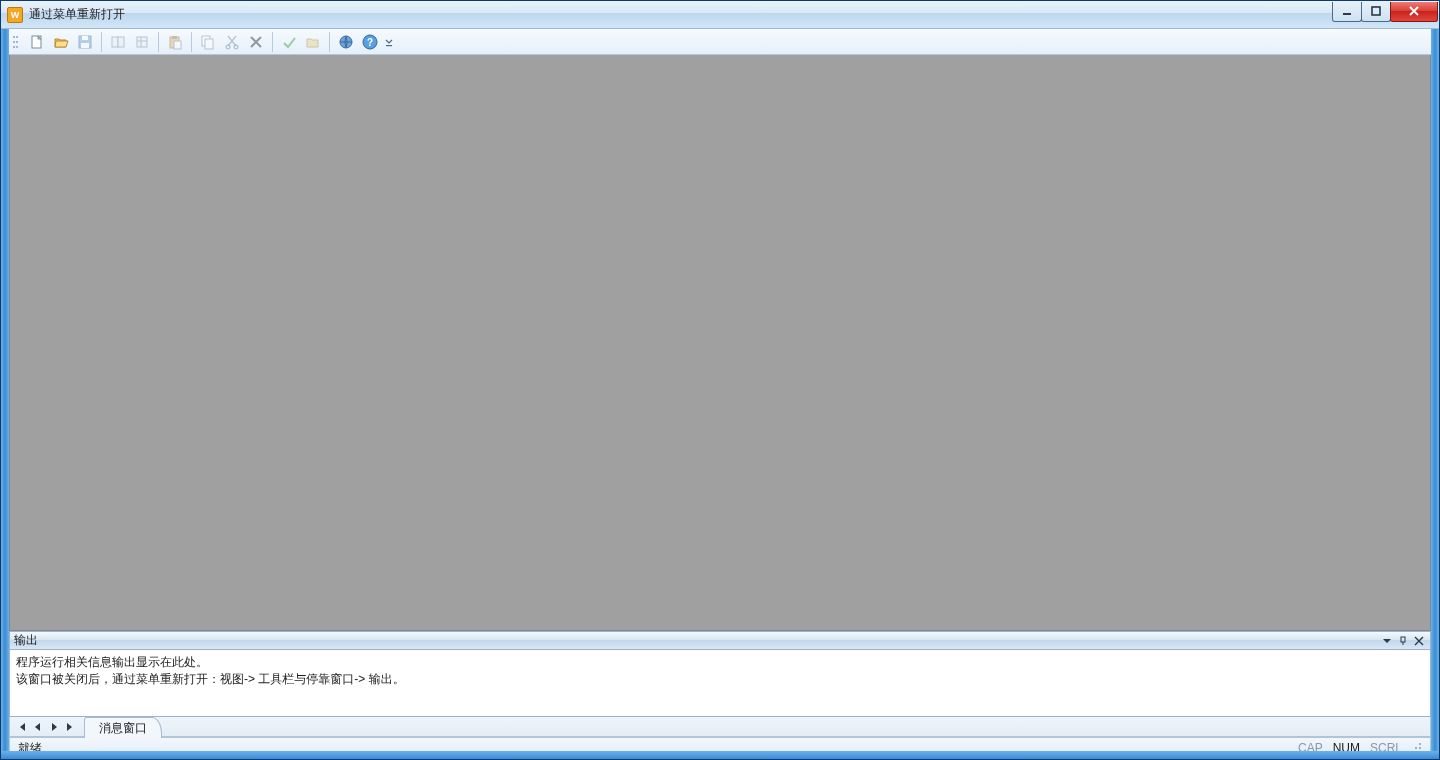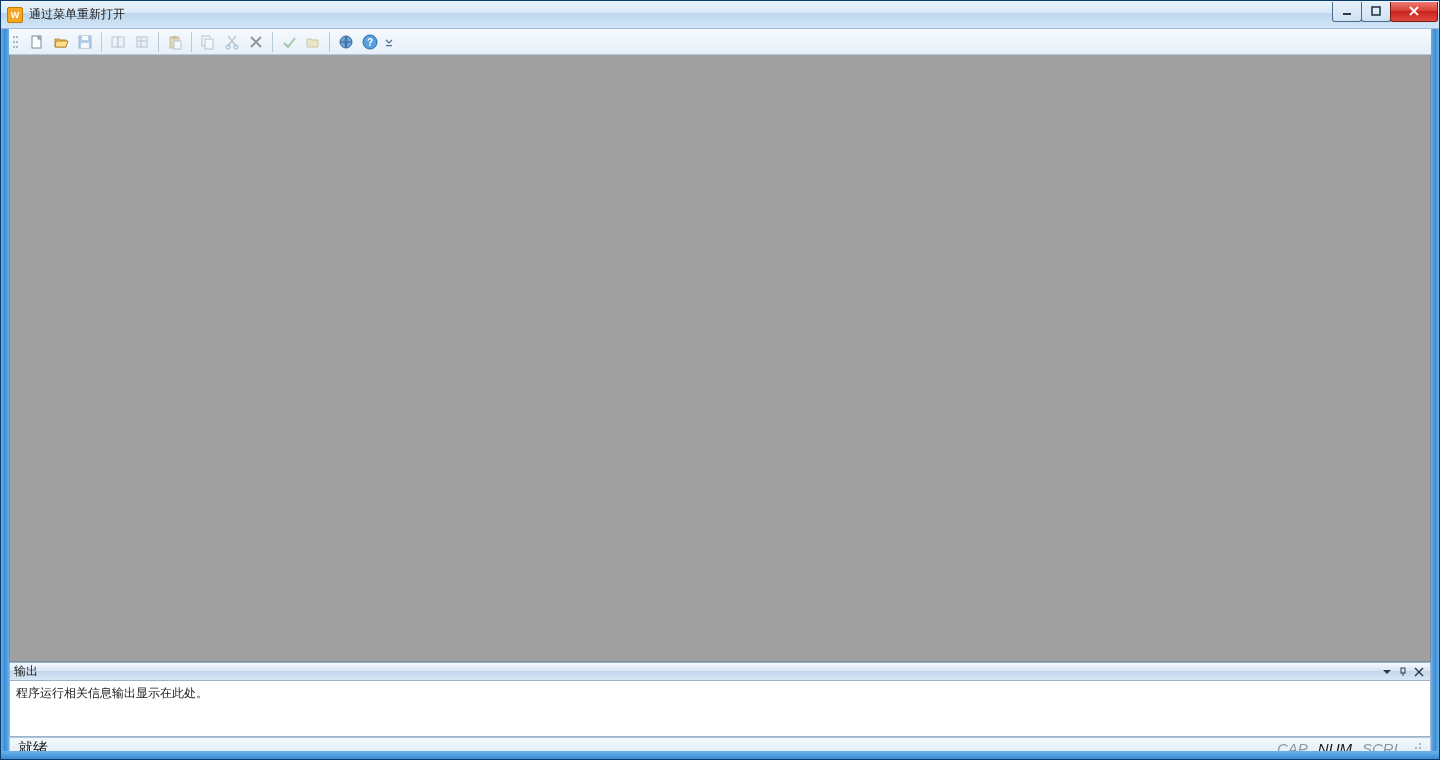--- a/index.html
+++ b/index.html
@@ -74,42 +74,42 @@
   height:36px; flex:0 0 18px;
   background: linear-gradient(to bottom,#f5f9fd,#d7e5f3 48%,#c4d7ec 49%,#d9e7f5);
   border:1px solid #9ab2cc; border-bottom:1px solid #9ab2cc;
   display:flex;align-items:center; padding:0 4px;
   font-size:12px; color:#1a1a1a;
 }
 .panel-title .spacer{flex:1;}
 .panel-title .pbtn{width:14px;height:14px;display:flex;align-items:center;justify-content:center;margin-left:2px;}
 .panel-body{
   background:#fff; border:1px solid #9ab2cc; border-top:none;
-  padding:4px 6px; font-size:12px; color:#1a1a1a; height:56px; overflow:auto;
+  padding:4px 6px; font-size:12px; color:#1a1a1a; height:67px; overflow:auto;
 }
 .panel-tabs{
   height:20px; background: linear-gradient(to bottom,#eef4fa,#e4edf6);
   border:1px solid #b0c3d7; border-top:none;
   display:flex; align-items:center; padding-left:4px;
 }
 .nav-btn{width:14px;height:14px;display:flex;align-items:center;justify-content:center;margin:0 1px;
   border:1px solid transparent;border-radius:2px;}
 .doc-tab{ margin-left:6px; padding:2px 14px 1px 14px; background:#f3f7fb;
  border:1px solid #a7bcd2; border-bottom:none; border-top-left-radius:3px; border-top-right-radius:10px 16px;
  font-size:12px; color:#1a1a1a; position:relative; top:1px;}
 
 .statusbar{
   height:22px; flex:0 0 22px; margin:0 8px 0 8px;
   background: linear-gradient(to bottom,#f2f7fc,#dfeaf5);
   border:1px solid #b3c5d8; border-top:1px solid #b3c5d8;
   display:flex; align-items:center; padding:0 8px;
-  font-size:15px; color:#1a1a1a;
+  font-size:12px; color:#1a1a1a;
 }
 .statusbar .spacer{flex:1;}
-.statusbar .ind{margin-left:10px;color:#8a98a7;font-style:italic;}
+.statusbar .ind{margin-left:10px;color:#8a98a7;}
 .statusbar .ind.active{color:#1a1a1a;}
 .statusbar .rgrip{width:12px;height:12px;margin-left:8px;
  background:
   radial-gradient(circle at 10px 10px,#9ab2cc 1px,transparent 1.5px),
   radial-gradient(circle at 10px 6px,#9ab2cc 1px,transparent 1.5px),
   radial-gradient(circle at 6px 10px,#9ab2cc 1px,transparent 1.5px),
   radial-gradient(circle at 10px 2px,#9ab2cc 1px,transparent 1.5px),
   radial-gradient(circle at 6px 6px,#9ab2cc 1px,transparent 1.5px),
   radial-gradient(circle at 2px 10px,#9ab2cc 1px,transparent 1.5px);
 }
@@ -273,20 +273,44 @@
           </svg>
       </span>
       <span class="pbtn">
         <svg width="10" height="10" viewBox="0 0 10 10">
             <path d="M1 1 L9 9 M9 1 L1 9" stroke="#2a3a4a" stroke-width="1.4"></path>
           </svg>
       </span>
     </div>
     <div class="panel-body">
       <div>程序运行相关信息输出显示在此处。</div>
+      <div>该窗口被关闭后，通过菜单重新打开：视图-&gt; 工具栏与停靠窗口-&gt; 输出。</div>
+    </div>
+    <div class="panel-tabs">
+      <div class="nav-btn">
+          <svg width="10" height="10" viewBox="0 0 10 10">
+            <path d="M2 1 v8 M8 1 L3 5 L8 9 Z" fill="#2a3a4a"></path>
+          </svg>
+        </div>
+      <div class="nav-btn">
+          <svg width="10" height="10" viewBox="0 0 10 10">
+            <path d="M7 1 L2 5 L7 9 Z" fill="#2a3a4a"></path>
+          </svg>
+        </div>
+      <div class="nav-btn">
+          <svg width="10" height="10" viewBox="0 0 10 10">
+            <path d="M3 1 L8 5 L3 9 Z" fill="#2a3a4a"></path>
+          </svg>
+        </div>
+      <div class="nav-btn">
+          <svg width="10" height="10" viewBox="0 0 10 10">
+            <path d="M8 1 v8 M2 1 L7 5 L2 9 Z" fill="#2a3a4a"></path>
+          </svg>
+        </div>
+      <div class="doc-tab">消息窗口</div>
     </div>
   </div>
 
   <div class="statusbar">
     <span>就绪</span>
     <span class="spacer"></span>
     <span class="ind">CAP</span>
     <span class="ind active">NUM</span>
     <span class="ind">SCRL</span>
     <span class="rgrip"></span>

